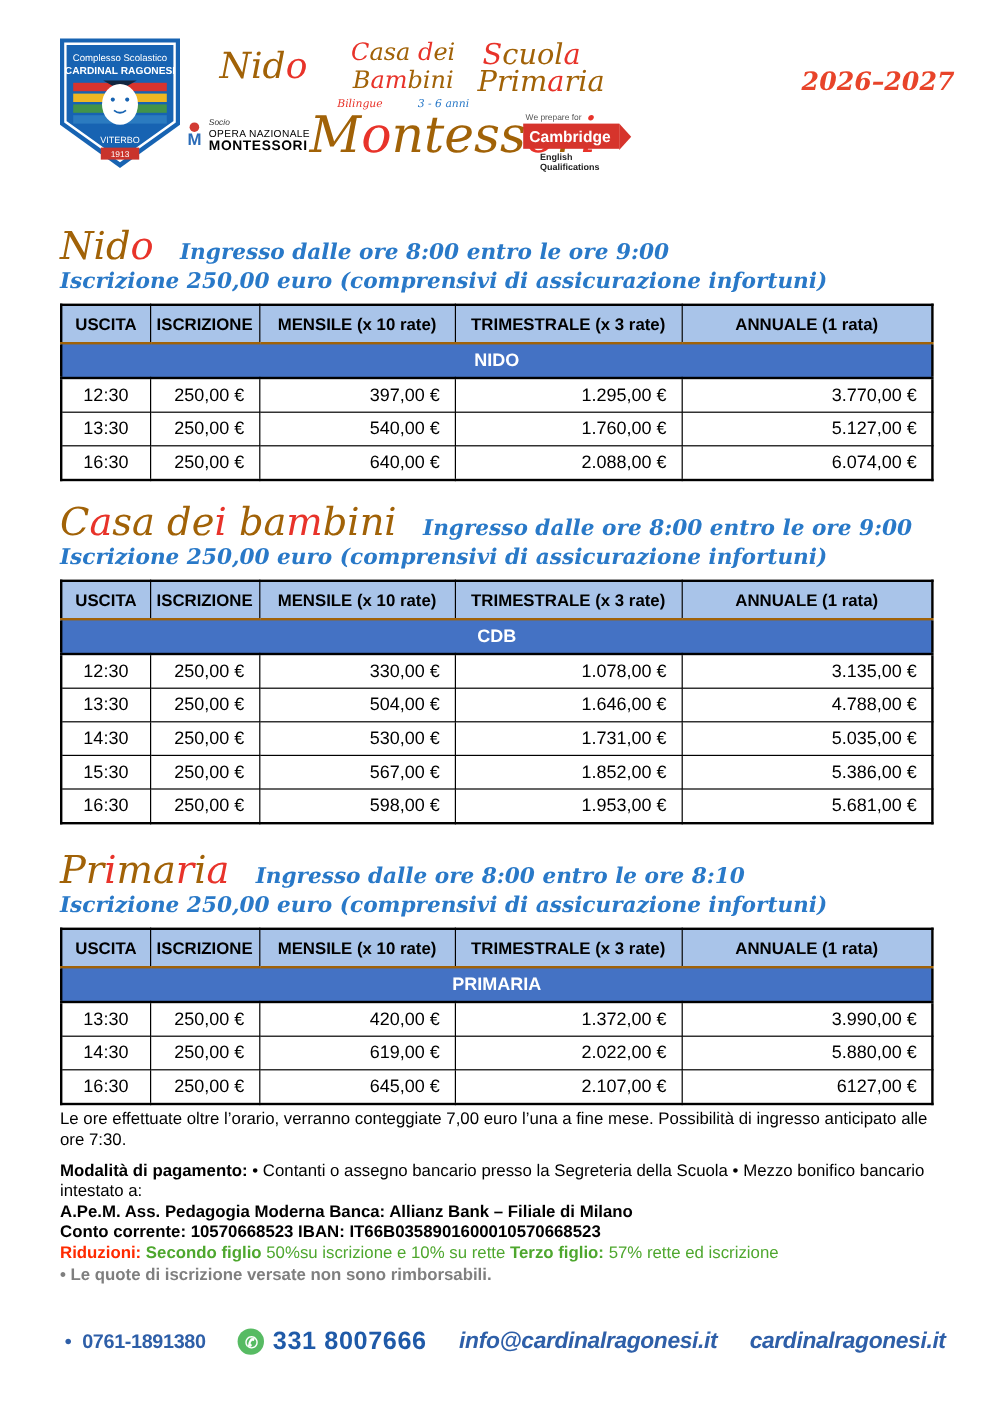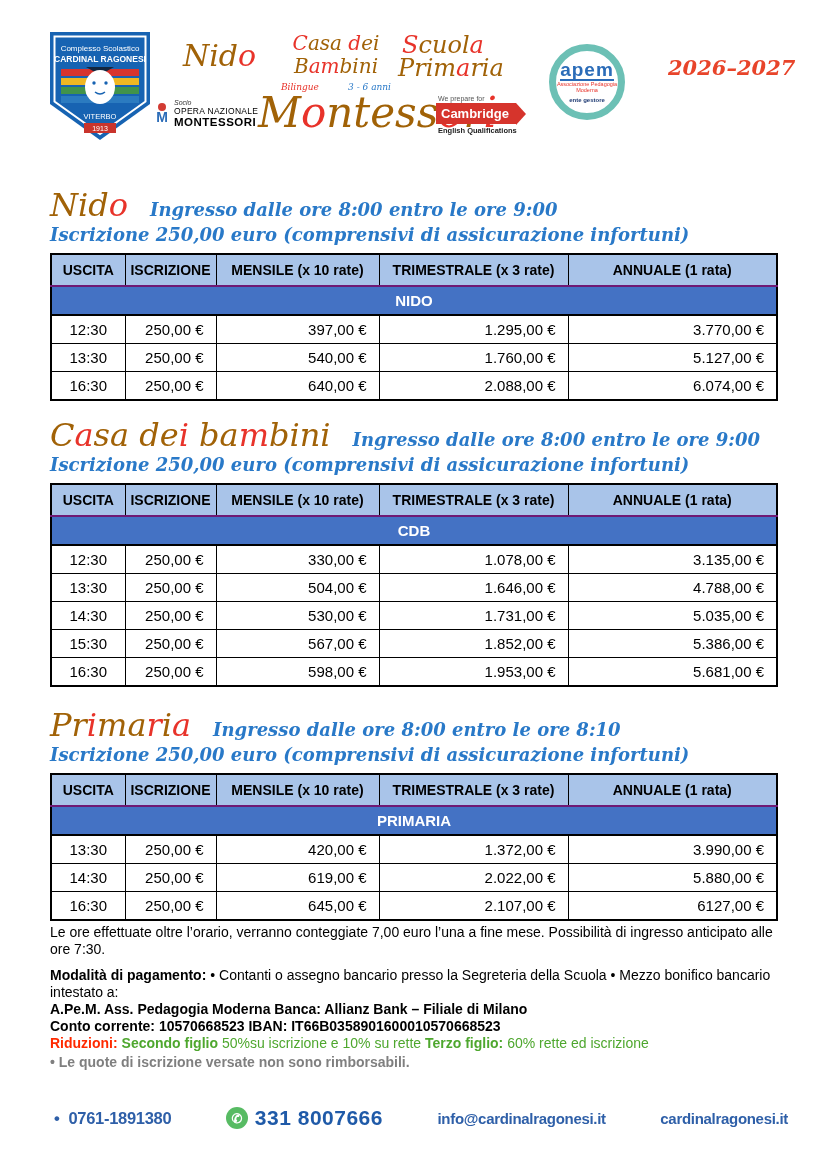--- a/index.html
+++ b/index.html
@@ -38,36 +38,36 @@
   .member-text .l2{font-size:11.5px;font-weight:bold;letter-spacing:.5px;}
 
   .mont-script{position:absolute;left:258px;top:88px;font-size:42px;}
 
   .cambridge{position:absolute;left:436px;top:95px;width:90px;}
   .cam-pre{font-size:7px;color:#555;margin-left:2px;}
   .cam-box{position:relative;display:inline-block;background:#D6342C;color:#fff;font-weight:bold;
            font-size:13px;padding:3px 7px 3px 5px;margin-top:1px;}
   .cam-box::after{content:"";position:absolute;left:100%;top:0;border-top:11px solid transparent;
            border-bottom:11px solid transparent;border-left:10px solid #D6342C;}
-  .cam-sub{font-size:7.5px;font-weight:bold;color:#222;margin-top:2px;margin-left:2px;}
+  .cam-sub{font-size:7.5px;font-weight:bold;color:#222;margin-top:2px;margin-left:14px;}
 
   
   .section{position:absolute;left:50px;width:726px;}
   #s1{top:188px;} #s2{top:418px;} #s3{top:708px;}
   .sec-head{display:flex;align-items:baseline;gap:22px;white-space:nowrap;}
   .sec-title{font-size:32px;line-height:34px;}
   .sec-sub{font-size:18px;font-weight:bold;color:#2979C8;}
   .sec-line2{font-size:18px;font-weight:bold;color:#2979C8;line-height:26px;}
 
   table{border-collapse:collapse;width:726px;table-layout:fixed;margin-top:5px;}
   table, th, td{border:1px solid #000;}
   table{border:2px solid #000;}
   .t-title td{background:#4472C4;color:#fff;text-align:center;font-weight:bold;font-size:15px;
               height:27px;border-bottom:2px solid #000;padding:0;}
-  thead th{background:#A9C4E9;font-weight:bold;font-size:14px;height:30px;border-bottom:2px solid #701a75;padding:0;}
+  thead th{background:#A9C4E9;font-weight:bold;font-size:14px;height:30px;border-bottom:2px solid #a16207;padding:0;}
   tbody td{height:27px;font-size:15px;background:#fff;padding:0 12px;}
   tbody td.center{text-align:center;padding:0;}
   tbody td.right{text-align:right;}
 
   
   .notes{position:absolute;left:50px;top:924px;width:740px;font-size:14px;line-height:17px;}
   .notes .ntitle{color:#FF2A00;font-weight:bold;margin-bottom:4px;}
   .notes .gap{height:9px;}
   .seg-bold{font-weight:bold;} .seg-n{}
   .seg-noteRed{color:#FF2A00;font-weight:bold;}
@@ -76,21 +76,21 @@
   .bullet-line{color:#7F7F7F;font-weight:bold;margin-top:2px;}
 
   
   .footer{position:absolute;left:54px;right:38px;top:1106px;display:flex;align-items:center;
           justify-content:space-between;color:#2E5FA8;font-weight:bold;letter-spacing:-0.3px;}
   .addr{font-size:16.5px;display:flex;gap:9px;align-items:center;}
   .wa{display:flex;align-items:center;gap:7px;}
   .wa-icon{width:22px;height:22px;border-radius:50%;background:#57BB63;color:#fff;display:flex;
            align-items:center;justify-content:center;font-size:13px;}
   .wa-num{font-size:21px;color:#1F5AA8;letter-spacing:.5px;}
-  .email,.site{font-size:15px;}
+  .email,.site{font-size:19px;font-style:italic;}
 </style>
 </head>
 <body>
 
 <div class="page">
 
   <svg class="badge" viewBox="0 0 104 112">
     <path d="M2 2 h100 v72 l-50 36 l-50 -36 z" fill="#1763B2"></path>
     <path d="M6.5 6.5 h91 v65 l-45.5 32.5 l-45.5 -32.5 z" fill="none" stroke="#ffffff" stroke-width="2"></path>
     <text x="52" y="21" fill="#fff" font-size="8" text-anchor="middle" font-family="Liberation Sans, sans-serif">Complesso Scolastico</text>
@@ -118,26 +118,20 @@
       <span class="sub1">Bilingue</span>
       <span class="sub2">3 - 6 anni</span>
     </div>
   </div>
 
   <div class="prog-scuola">
     <div class="ln script"><span class="seg-r">S</span><span class="seg-b">cuol</span><span class="seg-r">a</span></div>
     <div class="ln script"><span class="seg-b">P</span><span class="seg-b">rim</span><span class="seg-r">a</span><span class="seg-b">ria</span></div>
   </div>
 
-  <div class="apem">
-    <div class="apem-name">apem</div>
-    <div class="apem-sub">Associazione Pedagogia</div>
-    <div class="apem-sub">Moderna</div>
-    <div class="apem-ente">ente gestore</div>
-  </div>
 
   <div class="year">2026–2027</div>
 
   <div class="member">
     <div class="member-icon">
       <span class="head"></span>
       <div class="m">M</div>
     </div>
     <div class="member-text">
       <div class="socio">Socio</div>
@@ -329,21 +323,21 @@
         </tbody>
     </table>
   </div>
 
   <div class="notes">
     <div>Le ore effettuate oltre l’orario, verranno conteggiate 7,00 euro l’una a fine mese. Possibilità di ingresso anticipato alle ore 7:30.</div>
     <div class="gap"></div>
     <div><span class="seg-bold">Modalità di pagamento: </span><span class="seg-n">• Contanti o assegno bancario presso la Segreteria della Scuola • Mezzo bonifico bancario intestato a:</span></div>
     <div class="bold-line">A.Pe.M. Ass. Pedagogia Moderna Banca: Allianz Bank – Filiale di Milano</div>
     <div class="bold-line">Conto corrente: 10570668523 IBAN: IT66B0358901600010570668523</div>
-    <div><span class="seg-noteRed">Riduzioni: </span><span class="seg-gb">Secondo figlio </span><span class="seg-g">50%su iscrizione e 10% su rette </span><span class="seg-gb">Terzo figlio: </span><span class="seg-g">60% rette ed iscrizione</span></div>
+    <div><span class="seg-noteRed">Riduzioni: </span><span class="seg-gb">Secondo figlio </span><span class="seg-g">50%su iscrizione e 10% su rette </span><span class="seg-gb">Terzo figlio: </span><span class="seg-g">57% rette ed iscrizione</span></div>
     <div class="bullet-line">• Le quote di iscrizione versate non sono rimborsabili.</div>
   </div>
 
   <div class="footer">
     <div class="addr">
       <span>•</span>
       <span>0761-1891380</span>
     </div>
     <div class="wa">
       <span class="wa-icon">✆</span>

